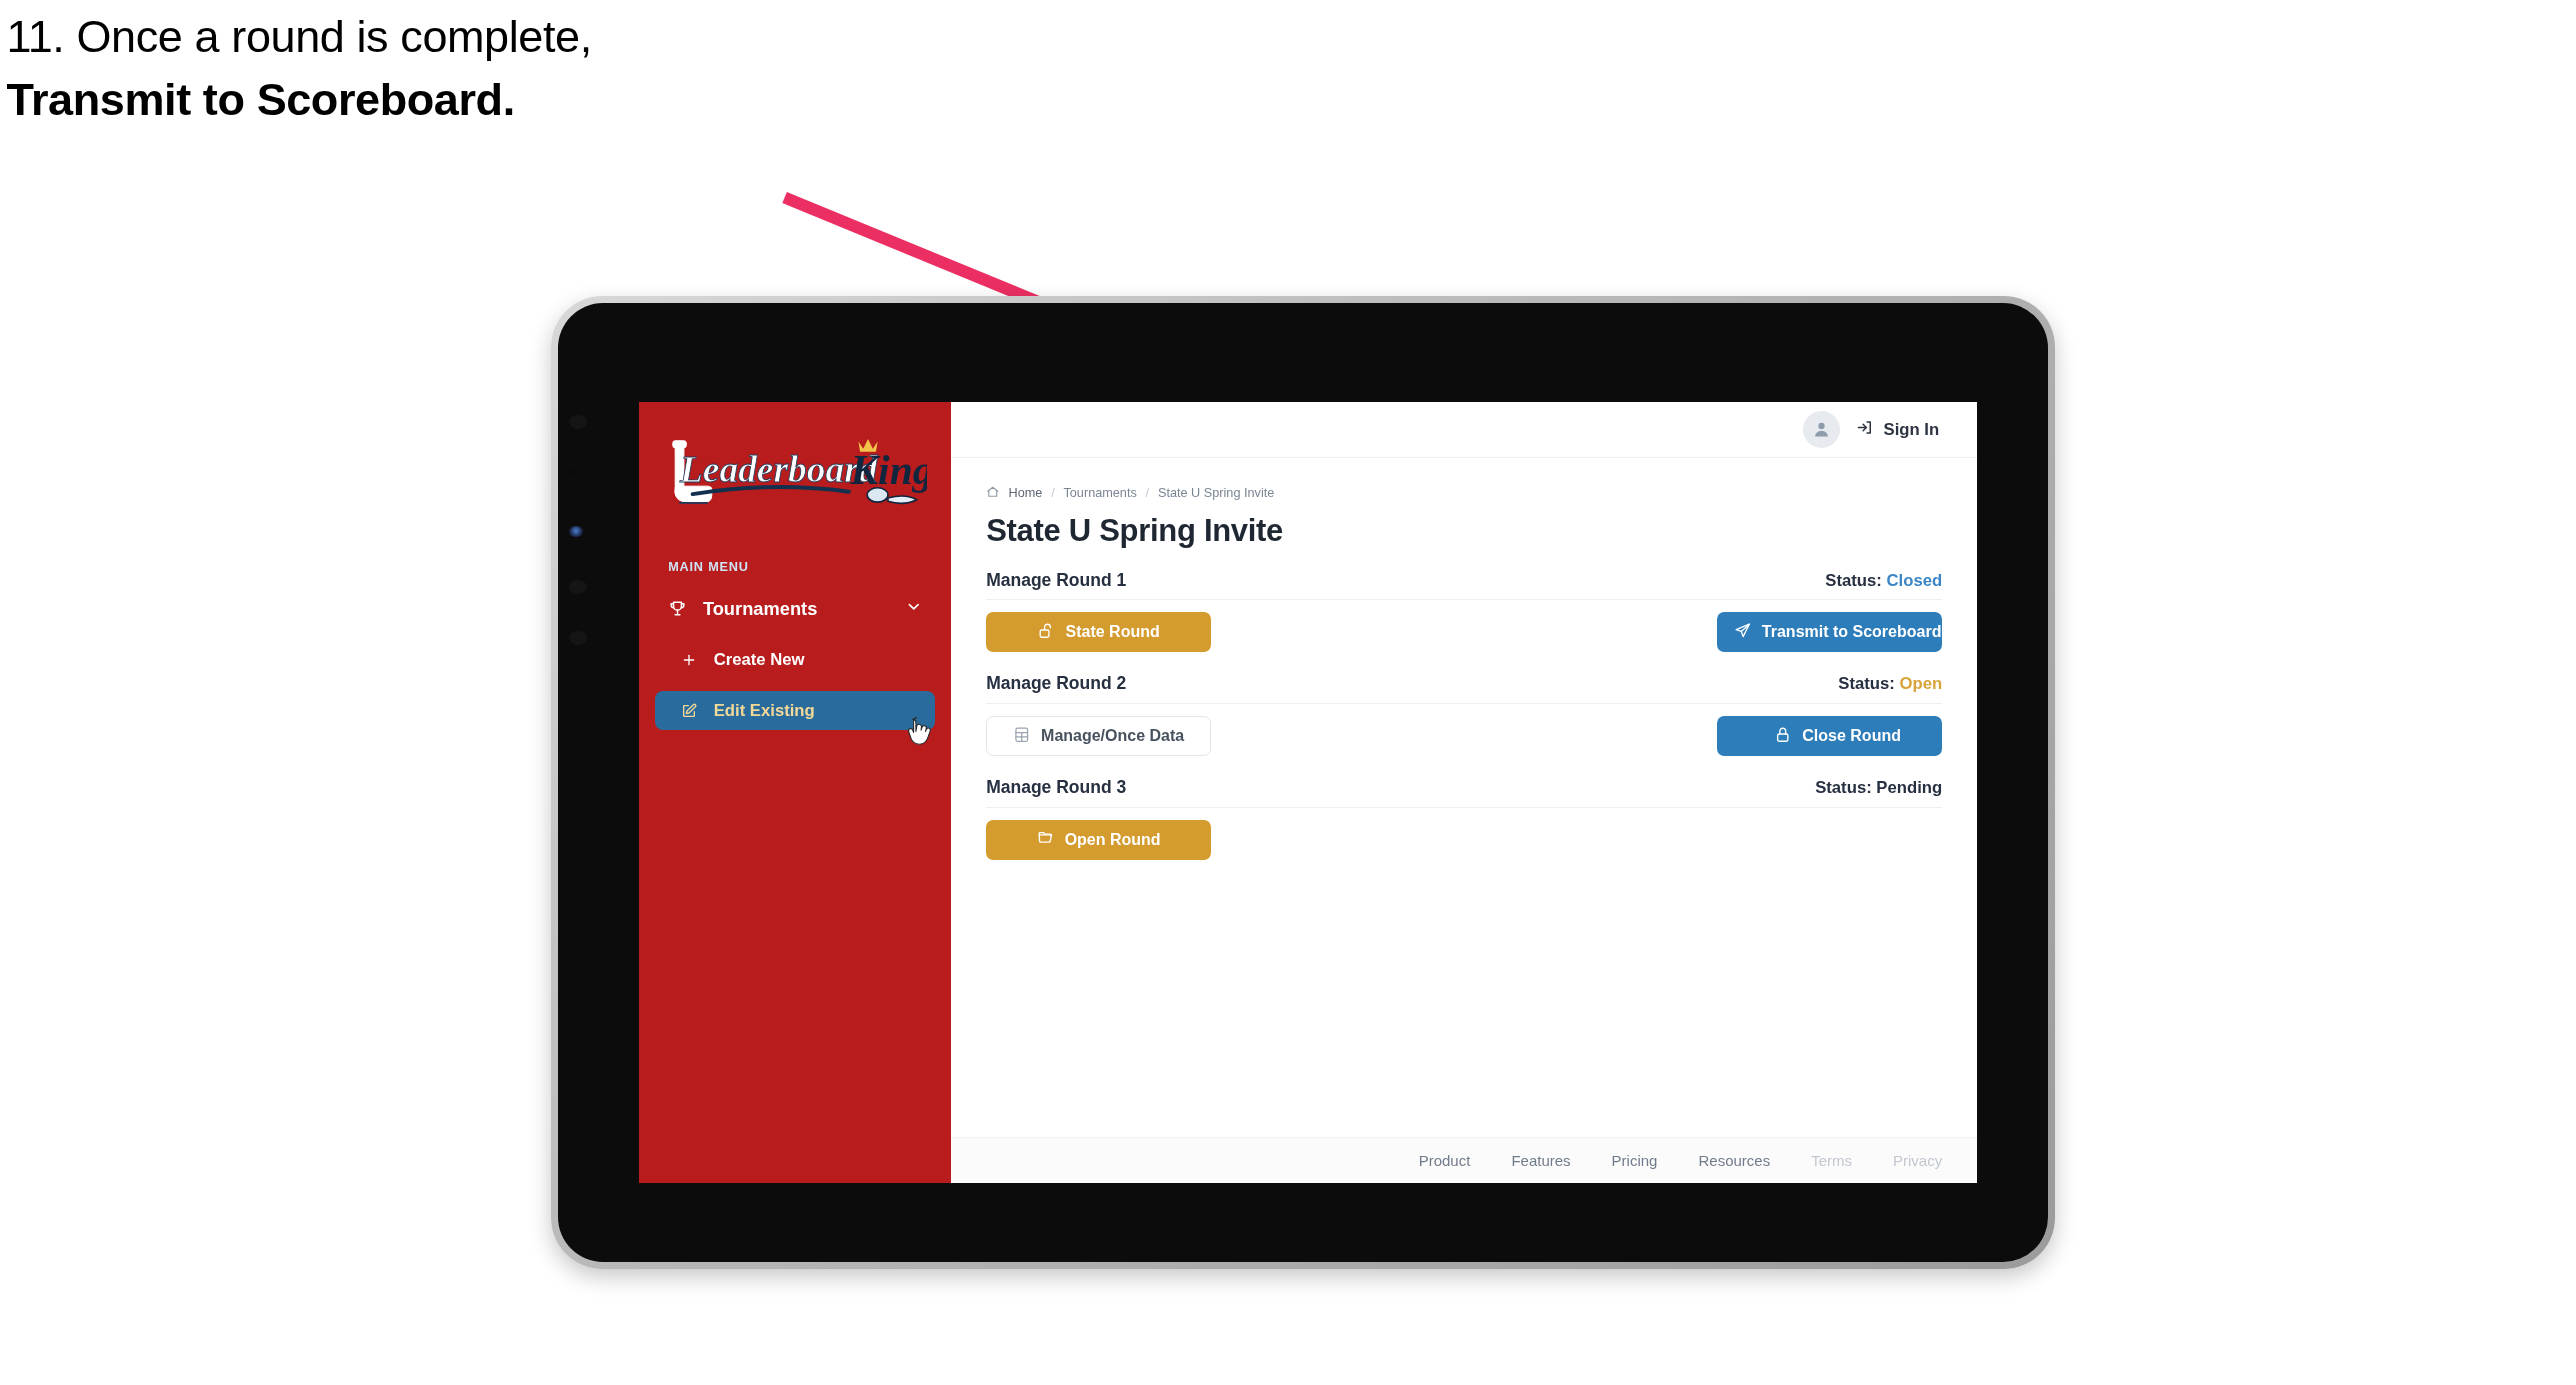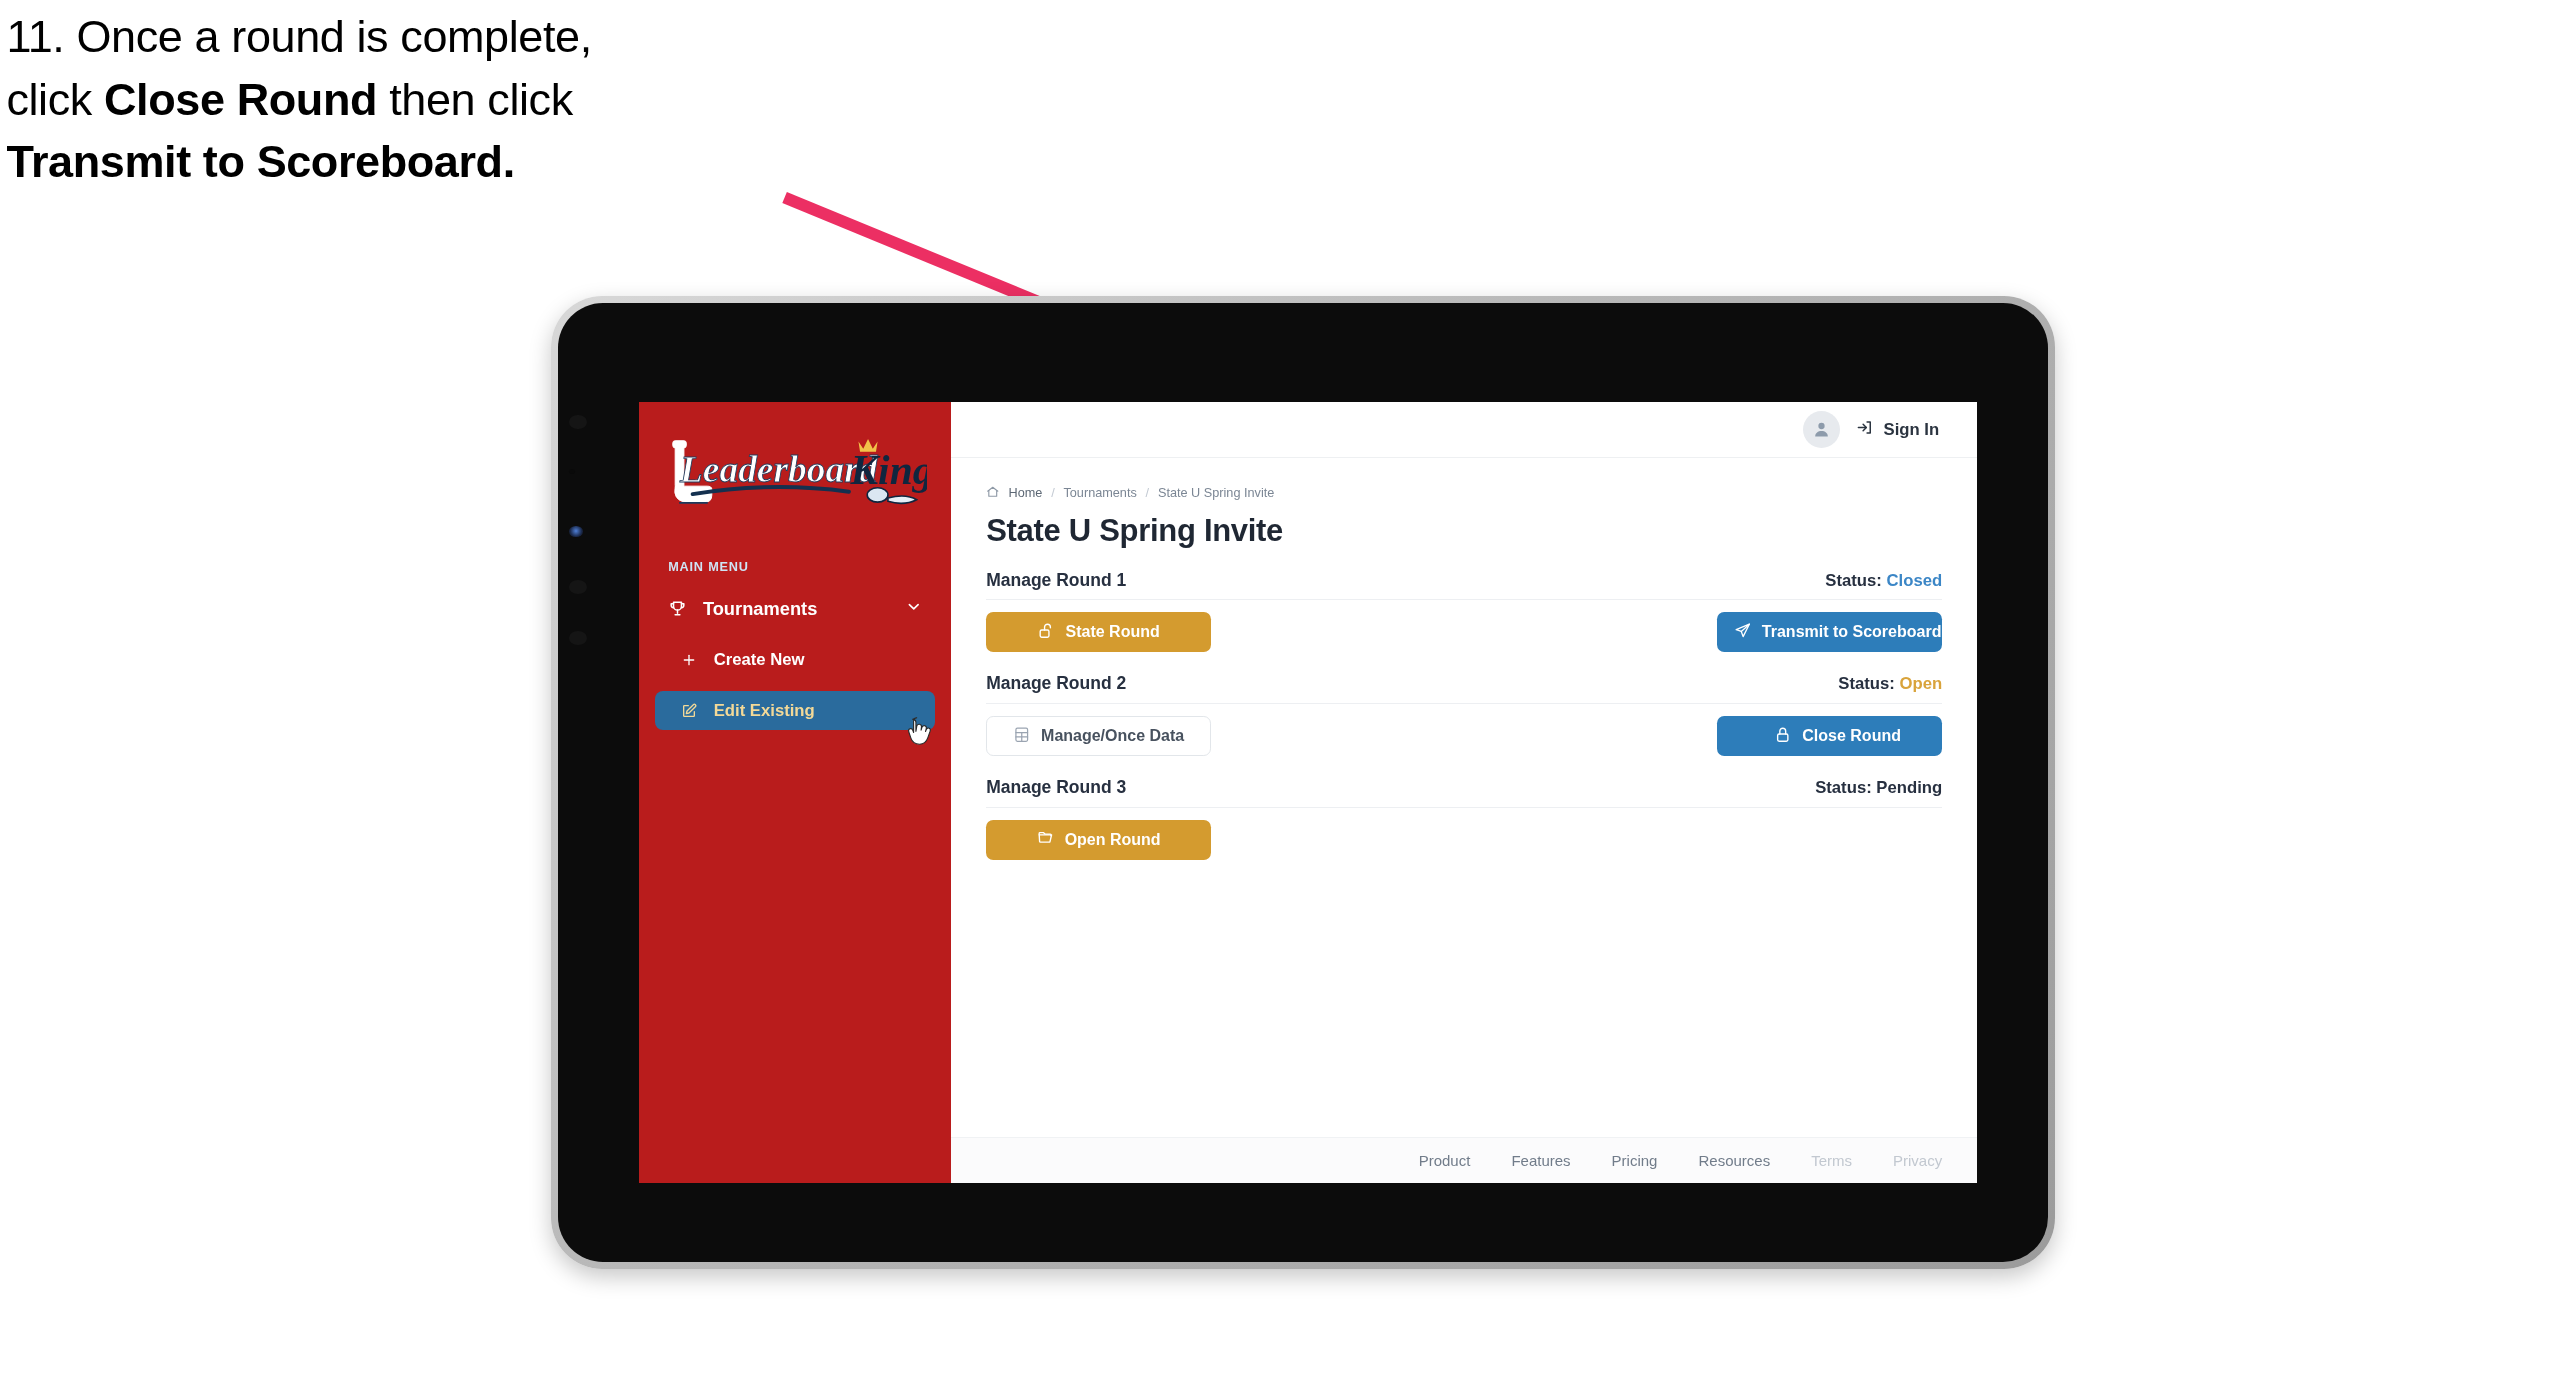--- a/index.html
+++ b/index.html
@@ -148,23 +148,20 @@
   .foot-link { font-size: 15px; color: #717c8a; }
   .foot-link.dim { color: #c2c8d0; }
 </style>
 </head>
 <body>
 
 <div id="stage">
 
   <div id="caption">
     <div class="line"><span>11. Once a round is complete,</span></div>
-    <div class="line">
-      <span>click </span><b>Close Round</b><span> then click</span>
-    </div>
     <div class="line"><b>Transmit to Scoreboard.</b></div>
   </div>
 
   <svg id="arrow" viewBox="0 0 3234 1740">
     <line x1="985" y1="248" x2="2055" y2="688" stroke="#ec2f63" stroke-width="15" stroke-linecap="butt"></line>
     <polygon points="2112,706 2005,650 2035,682 1980,735" fill="#ec2f63"></polygon>
   </svg>
 
   <div id="tablet">
     <div id="tablet-screen">

